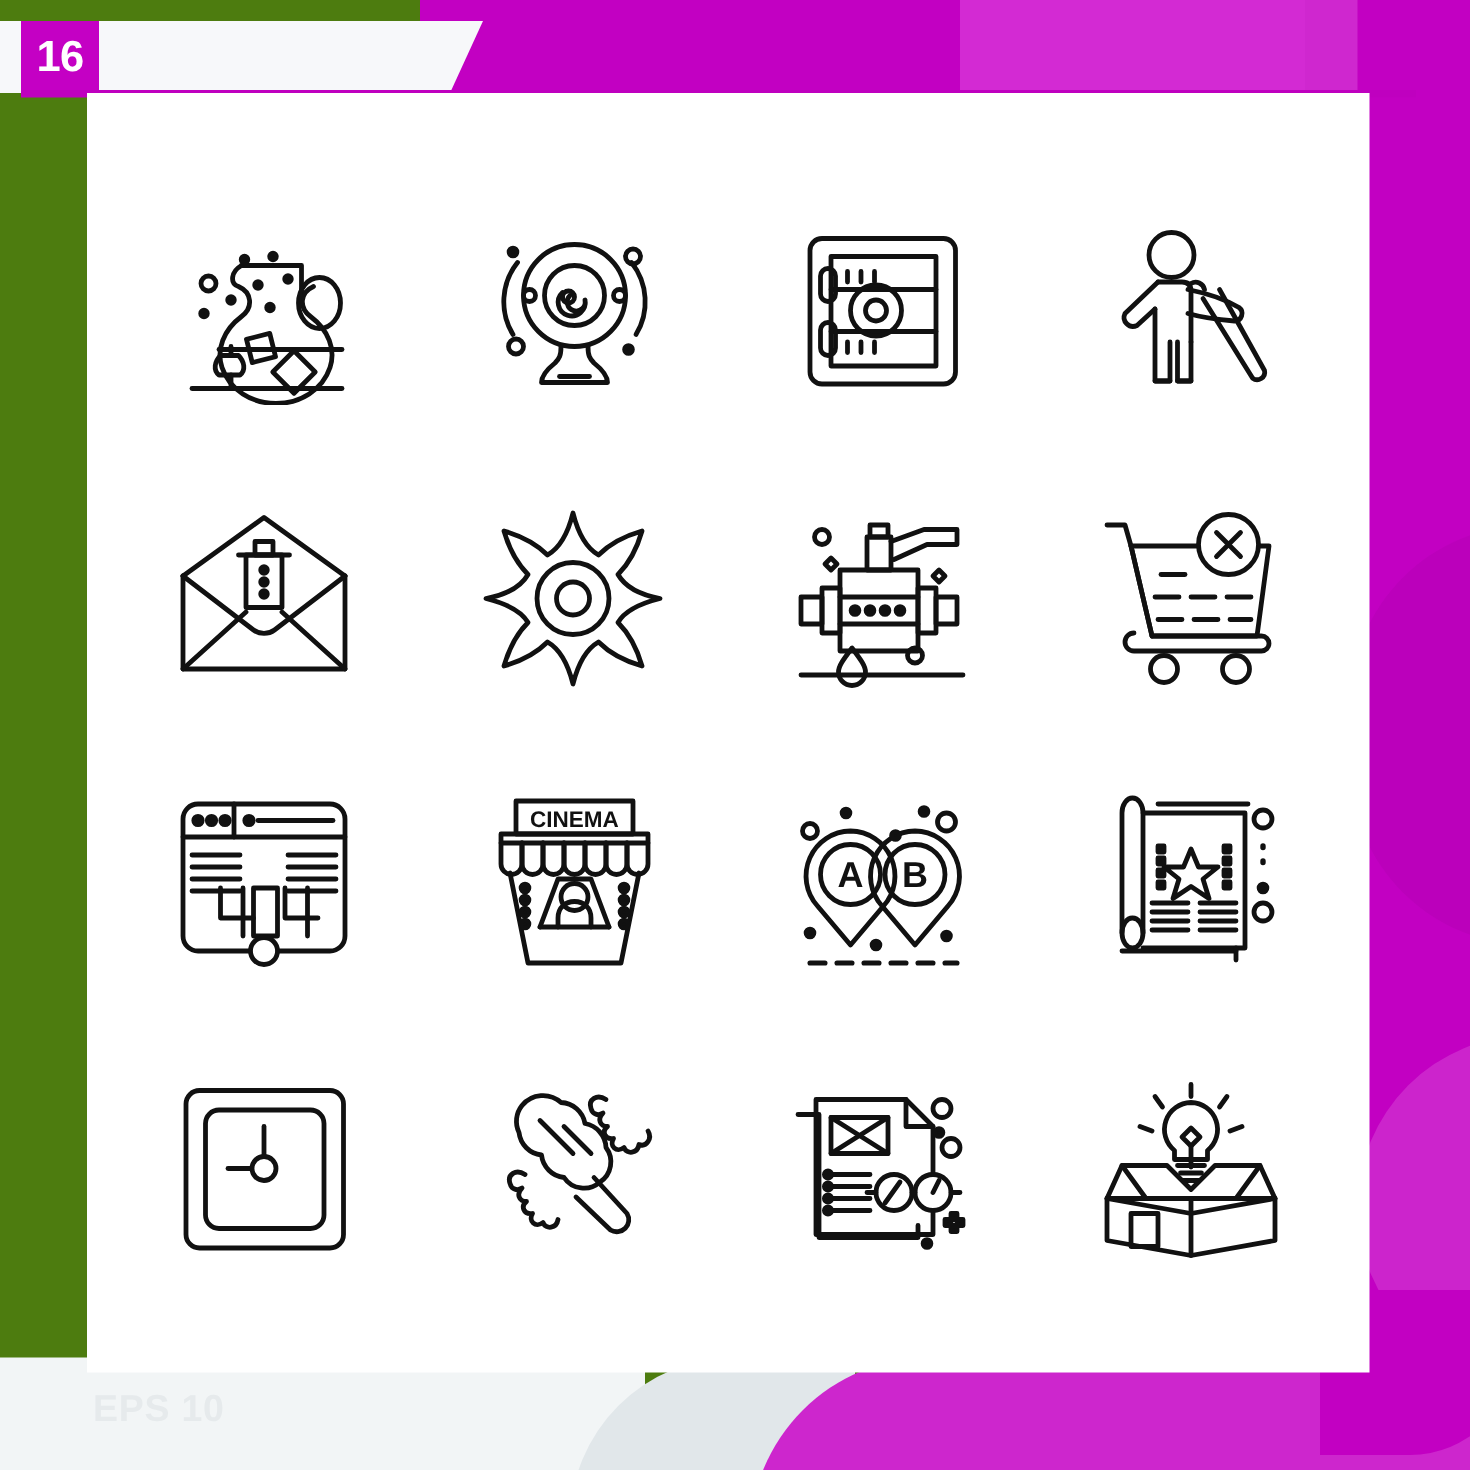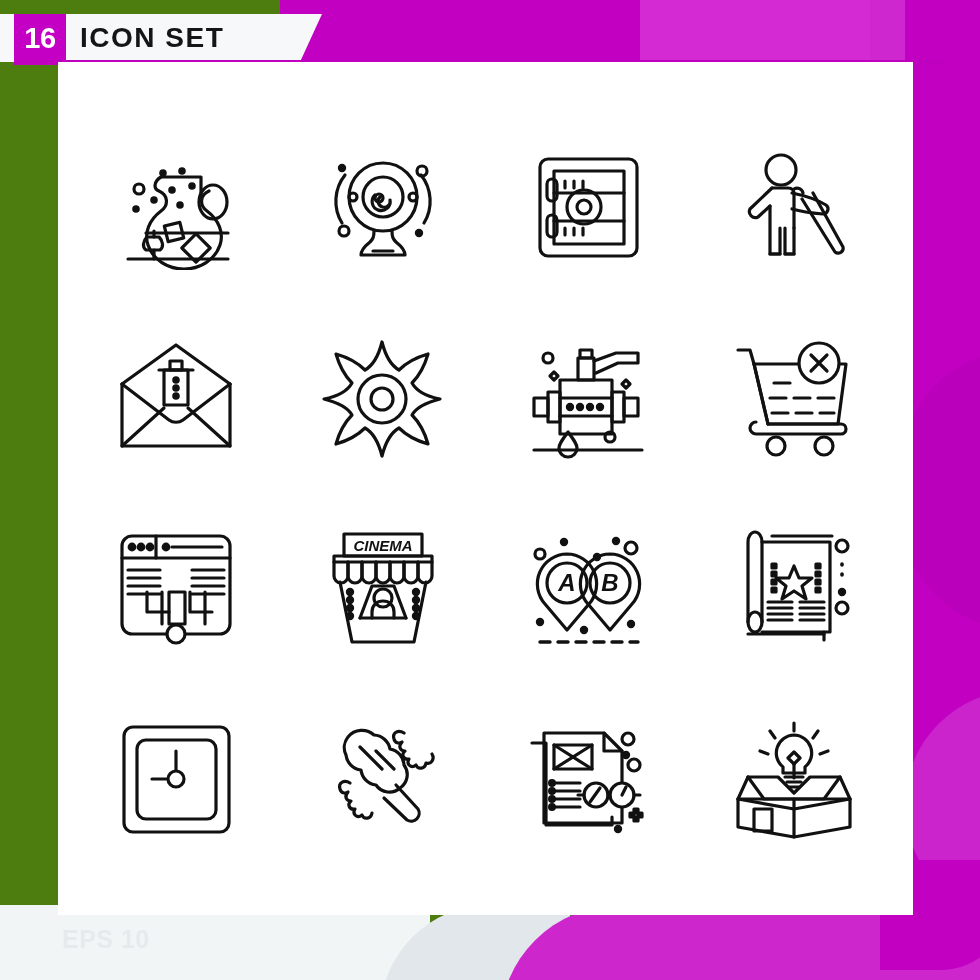--- a/index.html
+++ b/index.html
@@ -116,21 +116,21 @@
   
   .grid{
     position:absolute;left:58px;top:62px;width:855px;height:853px;
     display:grid;
     grid-template-columns:repeat(4,1fr);
     grid-template-rows:repeat(4,1fr);
     box-sizing:border-box;
     padding:50px 16px 40px 16px;
   }
   .cell{
-    display:flex;align-items:center;justify-content:center;font-style:italic;
+    display:flex;align-items:center;justify-content:center;
   }
   .cell svg{display:block;}
 
   
   .eps{
     position:absolute;left:62px;top:925px;
     font-size:25px;font-weight:bold;color:#e6eaec;letter-spacing:0.5px;
   }
 </style>
 </head>
@@ -150,21 +150,20 @@
   <div class="decor blob-right-glow"></div>
   <div class="decor blob-bottom"></div>
   <div class="decor blob-bottom2"></div>
   <div class="decor blob-bottom-dark"></div>
 
   <div class="header">
     <div class="header-white"></div>
     <div class="badge">
       <span>16</span>
     </div>
-    <div class="header-title">ICON SET</div>
     <div class="header-rule"></div>
   </div>
 
   <div class="card"></div>
 
   <div class="grid">
 
     <div class="cell">
       <svg width="125" height="125" viewBox="0 0 125 125" fill="none" stroke="#111" stroke-width="3.2" stroke-linecap="round" stroke-linejoin="round">
         <path d="M47 32 h40 v18"></path>

